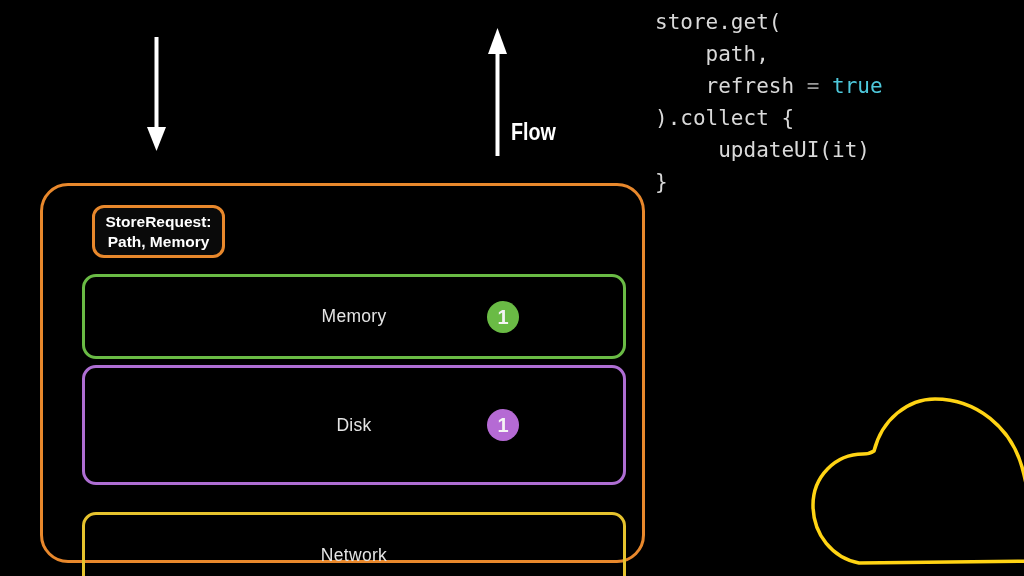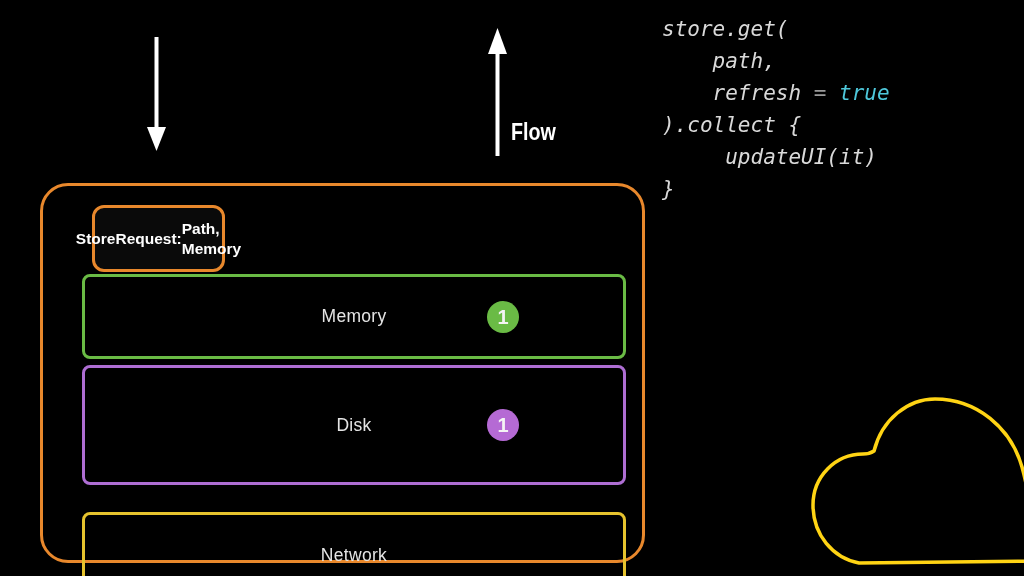--- a/index.html
+++ b/index.html
@@ -2,52 +2,51 @@
 <html style="--background: #000000; --orange: #E8882C; --green: #6ABB45; --purple: #AE6ED3; --purple-badge: #B56AD4; --yellow: #E6C32E; --cloud-yellow: #FFD414; --code-fg: #D9D9D9; --code-dim: #9A9A9A; --code-kw: #4EC8DB;"><head>
 <meta charset="utf-8">
 <style>
   html,body{margin:0;padding:0;background:#000;}
   .stage{
     position:relative;width:1024px;height:576px;background:var(--background,#000);
     overflow:hidden;font-family:"Liberation Sans",sans-serif;
   }
   
   .code{
-    position:absolute;left:651px;top:2px;margin:11px;
+    position:absolute;left:651px;top:2px;margin:4px;
     font-family:"DejaVu Sans Mono","Liberation Mono",monospace;
     font-size:21px;line-height:32px;color:var(--code-fg,#d9d9d9);
     white-space:pre;
-    font-style:italic;
   }
   .code .dim{color:var(--code-dim,#9a9a9a);}
   .code .kw{color:var(--code-kw,#4ec8db);}
   
   .arrow{position:absolute;}
   .flow-label{
     position:absolute;left:511px;top:118px;color:#fff;
     font-size:24px;font-weight:800;letter-spacing:0px;
     transform:scaleX(.82);transform-origin:left center;
   }
   
   .store{
     position:absolute;left:40px;top:183px;width:605px;height:380px;
     border:3px solid var(--orange,#e8882c);border-radius:28px;box-sizing:border-box;
   }
   .store-title{
     position:absolute;left:0;right:0;top:22px;text-align:center;
     color:#e9e9e9;font-size:26px;font-weight:bold;padding-left:20px;
   }
   .badge{
-    position:absolute;left:49px;top:19px;width:133px;height:67px;
+    position:absolute;left:49px;top:19px;width:133px;height:53px;
     border:3px solid var(--orange,#e8882c);border-radius:12px;box-sizing:border-box;
-    display:flex;flex-direction:row;justify-content:center;align-items:center;
+    display:flex;flex-direction:column;justify-content:center;align-items:center;
     color:#fff;font-size:15.5px;font-weight:bold;line-height:20px;background:#0a0a0a;
   }
   .row{
-    position:absolute;left:39px;width:544px;border-radius:8px;box-sizing:border-box;
+    position:absolute;left:39px;width:544px;border-radius:14px;box-sizing:border-box;
     border:3px solid #888;display:flex;align-items:center;justify-content:center;
   }
   .row-label{color:#e4e4e4;font-size:17.5px;font-weight:400;letter-spacing:.3px;}
   .row.memory {top:88px;height:85px;border-color:var(--green,#68ba44);}
   .row.disk   {top:179px;height:120px;border-color:var(--purple,#ae6ed3);}
   .row.network{top:278px;height:86px;border-color:var(--yellow,#e6c32e);margin-top:48px;}
   .count{
     position:absolute;left:402px;top:50%;margin-top:-16px;width:32px;height:32px;
     border-radius:50%;text-align:center;line-height:32px;
     color:#f4f4f4;font-size:20px;font-weight:bold;

